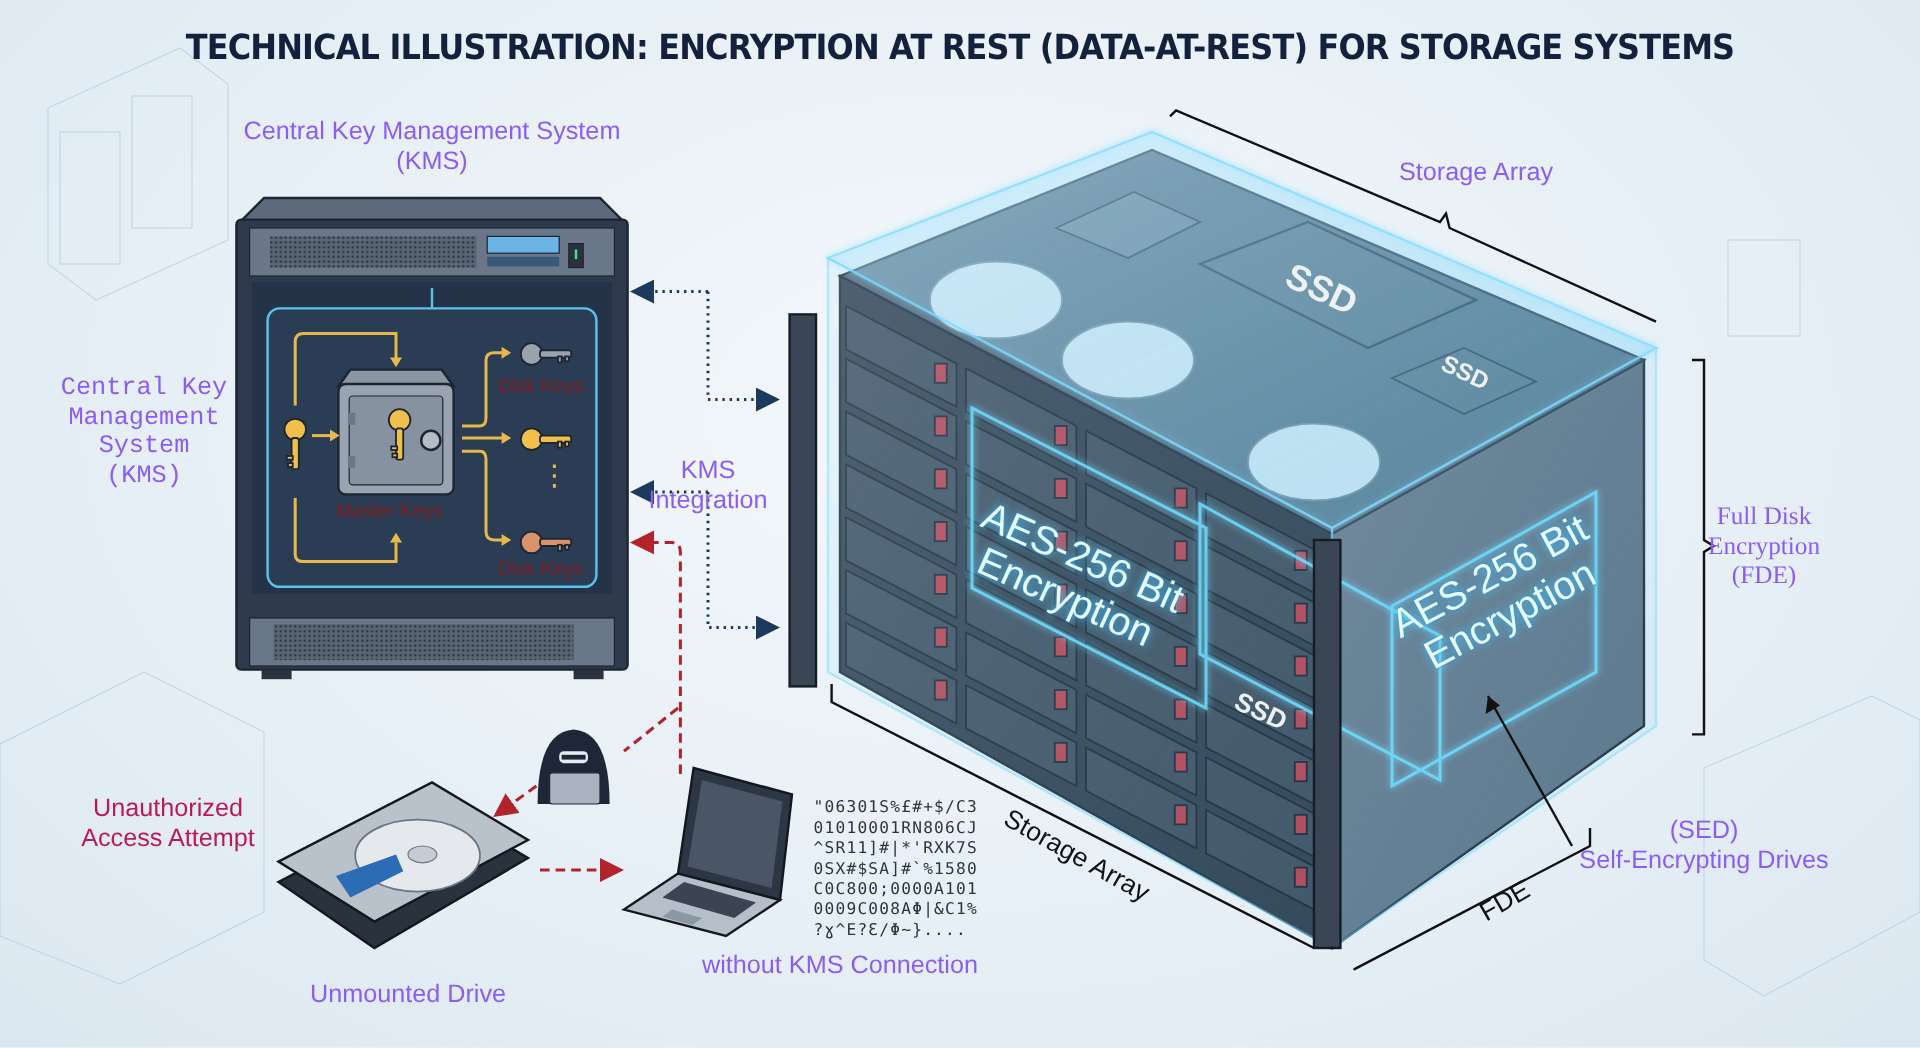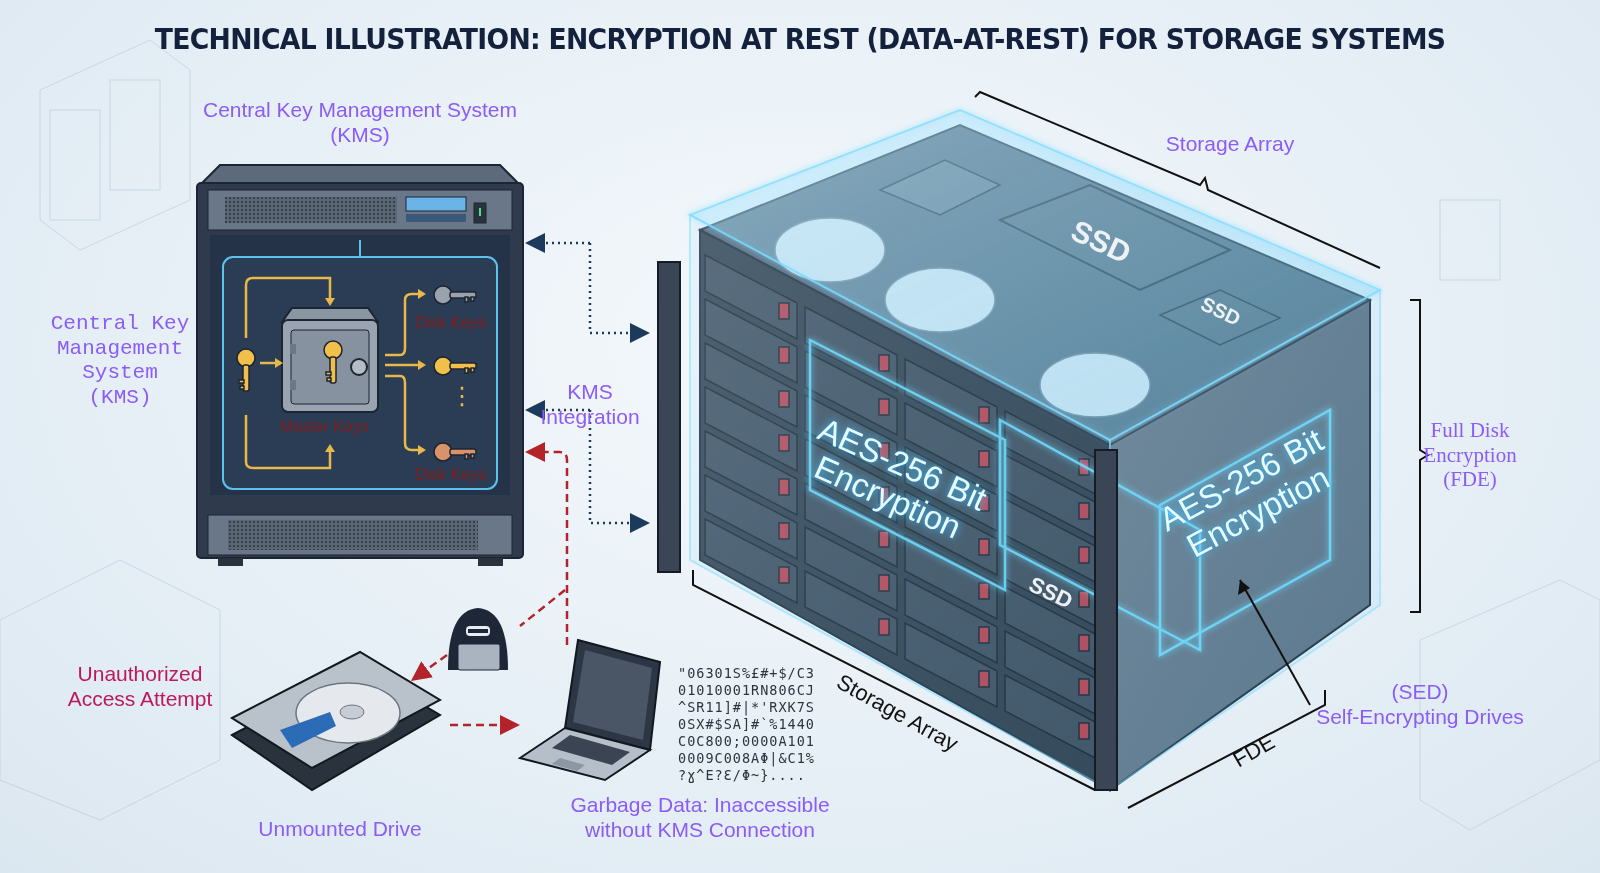--- a/index.html
+++ b/index.html
@@ -274,23 +274,22 @@
 <div class="lbl" style="left:540px;top:348px;width:100px;margin-top:32px;">
   <span>KMS</span>
   <span>Integration</span>
 </div>
 
 <div class="lbl red" style="left:50px;top:662px;width:180px;">
   <span>Unauthorized</span>
   <span>Access Attempt</span>
 </div>
 <div class="lbl" style="left:230px;top:817px;width:220px;">Unmounted Drive</div>
-<div class="garbage"><div>"06301S%£#+$/C3</div><div>01010001RN806CJ</div><div>^SR11]#|*'RXK7S</div><div>0SX#$SA]#`%1440</div><div>C0C800;0000A101</div><div>0009C008AΦ|&amp;C1%</div><div>?ɣ^E?Ɛ/Φ~}....</div></div>
+<div class="garbage"><div>"06301S%£#+$/C3</div><div>01010001RN806CJ</div><div>^SR11]#|*'RXK7S</div><div>0SX#$SA]#`%1580</div><div>C0C800;0000A101</div><div>0009C008AΦ|&amp;C1%</div><div>?ɣ^E?Ɛ/Φ~}....</div></div>
 <div class="lbl" style="left:540px;top:793px;width:320px;">
-  <span>Garbage Data: Inaccessible</span>
   <span>without KMS Connection</span>
 </div>
 
 <div class="lbl" style="left:1130px;top:132px;width:200px;">Storage Array</div>
 <div class="rot" style="left:830px;top:700px;transform:rotate(29deg);">Storage Array</div>
 <div class="lbl" style="left:1400px;top:418px;width:140px;font-family:Liberation Serif, serif;">
   <span>Full Disk</span>
   <span>Encryption</span>
   <span>(FDE)</span>
 </div>

